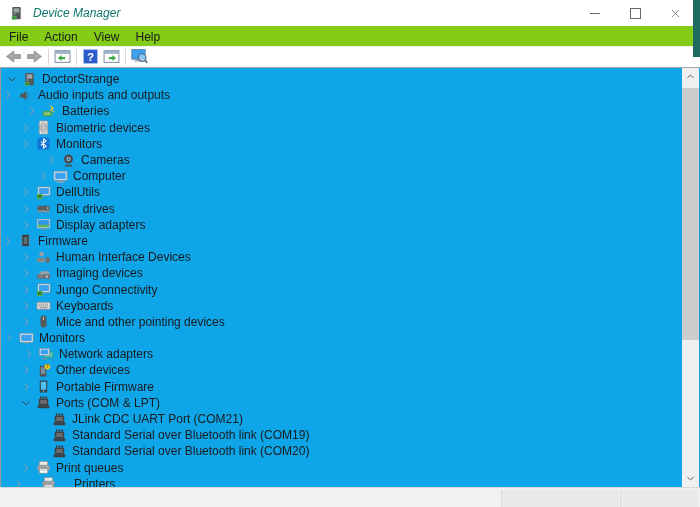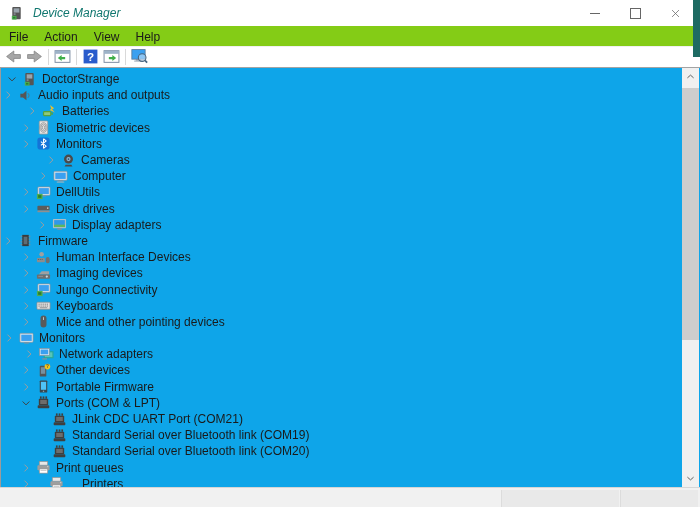--- a/index.html
+++ b/index.html
@@ -283,21 +283,21 @@
         </span>
         <span class="ticon">
           <svg viewBox="0 0 16 16" xmlns="http://www.w3.org/2000/svg">
             <rect x="1.5" y="5" width="13" height="5" rx="1" fill="#5c5c5c"></rect>
             <rect x="1.5" y="10" width="13" height="2" rx="0.6" fill="#909090"></rect>
             <circle cx="12.5" cy="7.5" r="0.9" fill="#c9c9c9"></circle>
           </svg>
         </span>
         <span class="tlabel">Disk drives</span>
       </div>
-      <div class="trow" style="padding-left: 28px; margin-left: 6px;">
+      <div class="trow" style="padding-left: 18px;">
         <span class="chev">
           <svg viewBox="0 0 16 16" xmlns="http://www.w3.org/2000/svg">
             <path d="M6 3.5l4.5 4.5L6 12.5" fill="none" stroke="#9e9e9e" stroke-width="1.3"></path>
           </svg>
         </span>
         <span class="ticon">
           <svg viewBox="0 0 16 16" xmlns="http://www.w3.org/2000/svg">
             <rect x="1" y="2" width="14" height="10" rx="0.8" fill="#aebec7"></rect>
             <rect x="2.3" y="3.3" width="11.4" height="7.4" fill="#2f98e8"></rect>
             <rect x="2.3" y="8.2" width="11.4" height="2.5" fill="#5cb85c"></rect>
@@ -564,21 +564,21 @@
           <svg viewBox="0 0 16 16" xmlns="http://www.w3.org/2000/svg">
             <rect x="3.5" y="1.5" width="9" height="4" fill="#e8e8e8" stroke="#8d8d8d" stroke-width="0.7"></rect>
             <rect x="1.5" y="5.5" width="13" height="5.5" rx="0.8" fill="#9e9e9e"></rect>
             <circle cx="12.5" cy="7" r="0.7" fill="#d6d6d6"></circle>
             <rect x="3.5" y="9.5" width="9" height="4.5" fill="#fff" stroke="#8d8d8d" stroke-width="0.7"></rect>
             <rect x="4.8" y="10.8" width="6.4" height="0.8" fill="#bdbdbd"></rect>
           </svg>
         </span>
         <span class="tlabel">Print queues</span>
       </div>
-      <div class="trow" style="padding-left: 18px; gap: 13px;">
+      <div class="trow" style="padding-left: 10px; gap: 13px;">
         <span class="chev">
           <svg viewBox="0 0 16 16" xmlns="http://www.w3.org/2000/svg">
             <path d="M6 3.5l4.5 4.5L6 12.5" fill="none" stroke="#9e9e9e" stroke-width="1.3"></path>
           </svg>
         </span>
         <span class="ticon">
           <svg viewBox="0 0 16 16" xmlns="http://www.w3.org/2000/svg">
             <rect x="3.5" y="1.5" width="9" height="4" fill="#e8e8e8" stroke="#8d8d8d" stroke-width="0.7"></rect>
             <rect x="1.5" y="5.5" width="13" height="5.5" rx="0.8" fill="#9e9e9e"></rect>
             <circle cx="12.5" cy="7" r="0.7" fill="#d6d6d6"></circle>

